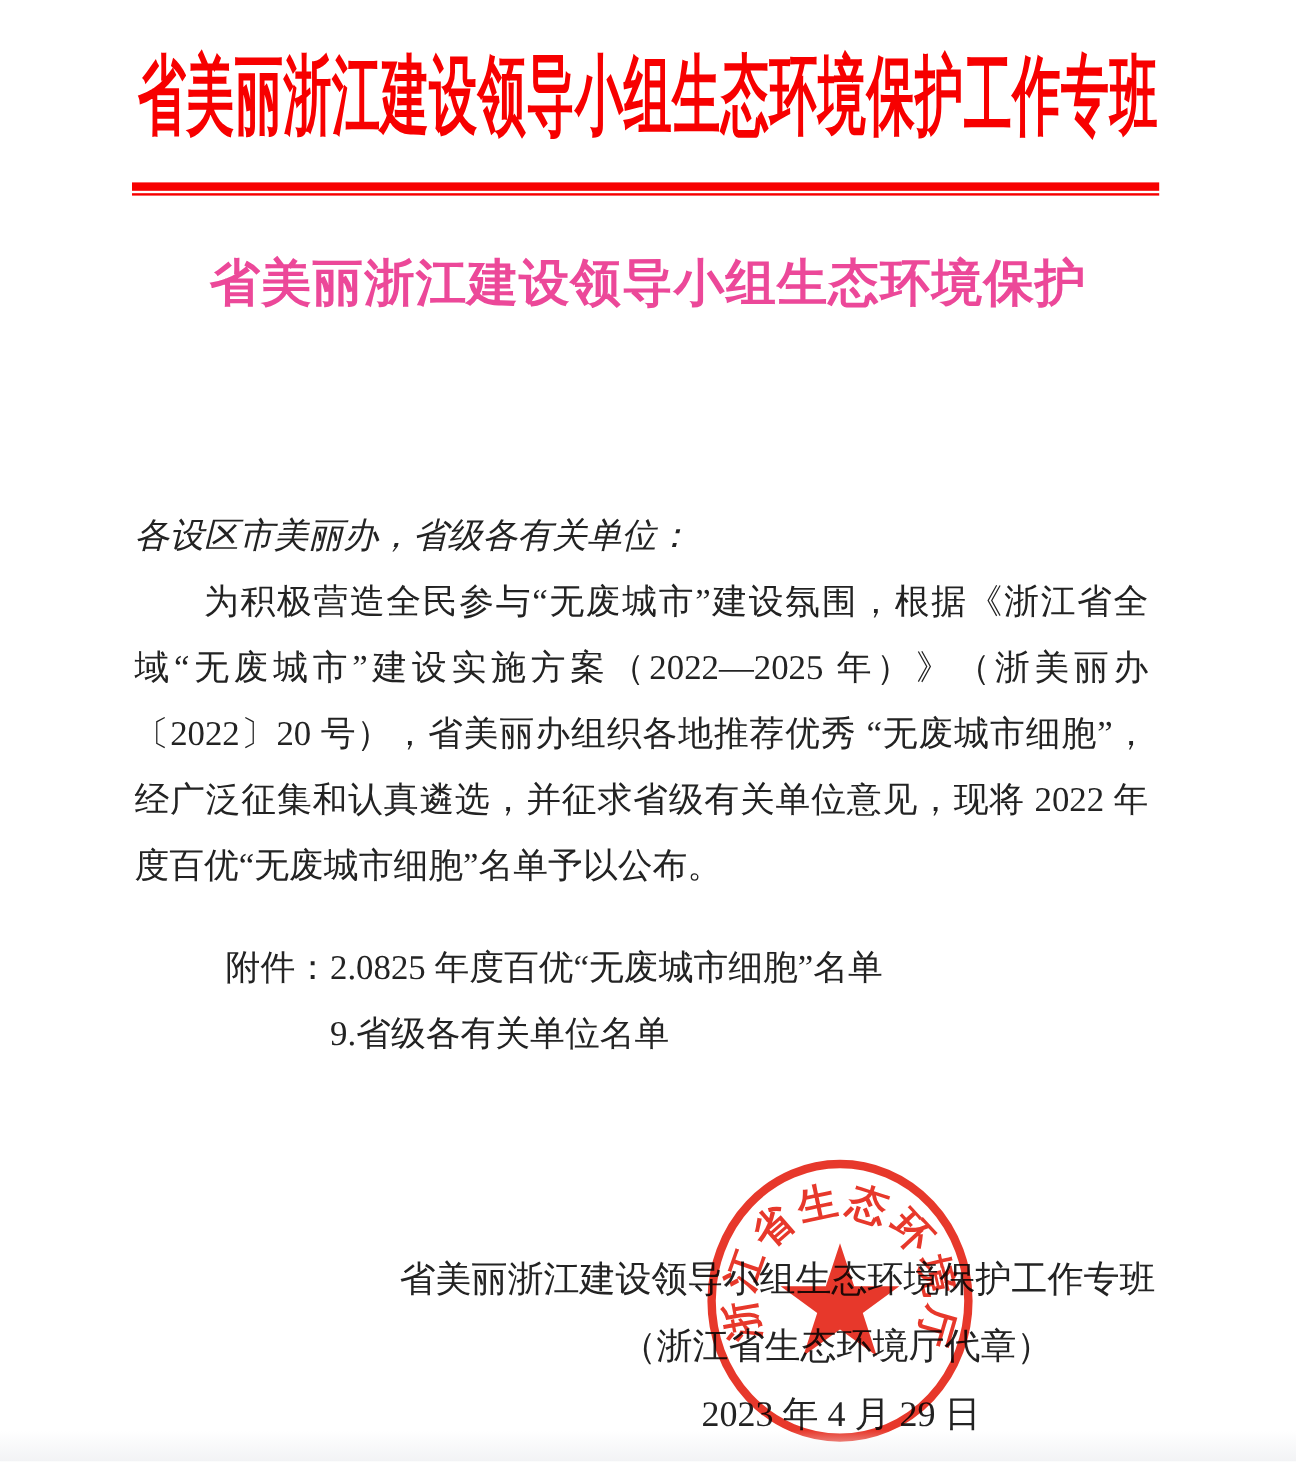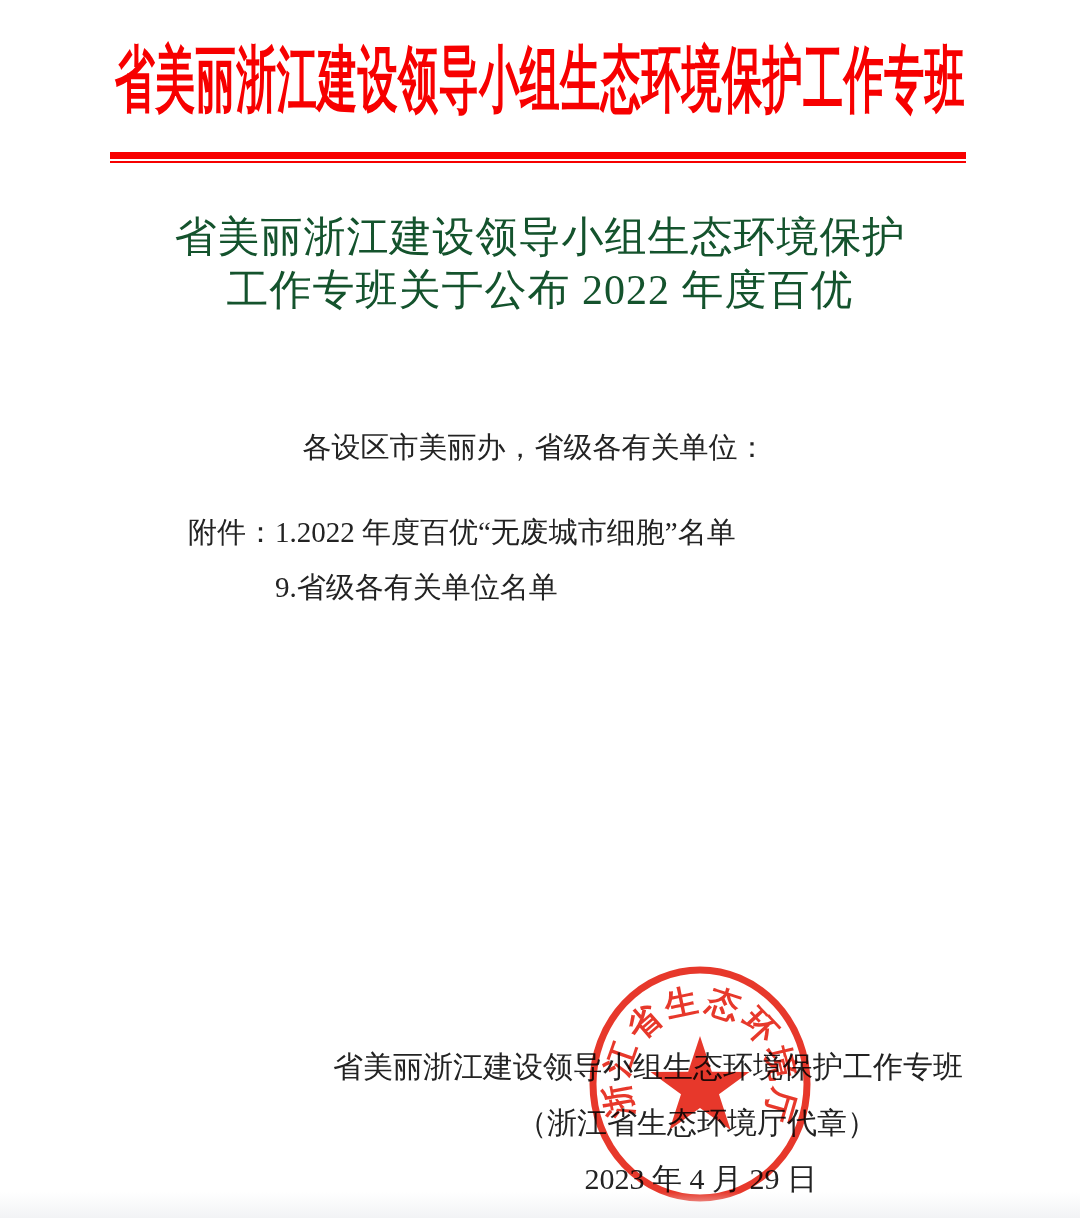--- a/index.html
+++ b/index.html
@@ -30,30 +30,30 @@
 
   
   .rule{position:absolute;left:110px;top:137px;width:856px;}
   .rule-thick{height:7px;background:var(--red);}
   .rule-thin{height:2px;background:var(--red);margin-top:2px;}
 
   
   .doc-title{
     position:absolute;left:0;right:0;top:196px;
     text-align:center;
-    font-size:42px;font-weight:400;line-height:53px;
-    letter-spacing:1px;color:#14532d;
+    font-size:42px;font-weight:700;line-height:53px;
+    letter-spacing:1px;color:#ec4899;
   }
 
   
   .body-text{
     position:absolute;left:112px;top:405px;width:845px;
     font-size:29px;line-height:55px;color:var(--ink);
   }
-  .salutation{text-align:center;}
+  .salutation{text-align:left;font-style:italic;}
   .paragraph{margin:0;text-indent:58px;text-align:justify;}
   .attachments{margin-top:30px;padding-left:76px;display:flex;}
   .att-label{white-space:nowrap;}
   .att-items{display:flex;flex-direction:column;}
 
   
   .sig{
     position:absolute;font-size:30px;line-height:55px;
     color:var(--ink);white-space:nowrap;
   }
@@ -86,29 +86,29 @@
 
   <div class="letterhead">省美丽浙江建设领导小组生态环境保护工作专班</div>
 
   <div class="rule">
     <div class="rule-thick"></div>
     <div class="rule-thin"></div>
   </div>
 
   <div class="doc-title">
     <div>省美丽浙江建设领导小组生态环境保护</div>
-    <div>工作专班关于公布 2022 年度百优</div>
   </div>
 
   <div class="body-text">
     <div class="salutation">各设区市美丽办，省级各有关单位：</div>
+    <p class="paragraph">为积极营造全民参与“无废城市”建设氛围，根据《浙江省全域“无废城市”建设实施方案（2022—2025 年）》（浙美丽办〔2022〕20 号），省美丽办组织各地推荐优秀 “无废城市细胞”，经广泛征集和认真遴选，并征求省级有关单位意见，现将 2022 年度百优“无废城市细胞”名单予以公布。</p>
     <div class="attachments">
       <span class="att-label">附件：</span>
       <span class="att-items">
-        <span class="att-item">1.2022 年度百优“无废城市细胞”名单</span>
+        <span class="att-item">2.0825 年度百优“无废城市细胞”名单</span>
         <span class="att-item">9.省级各有关单位名单</span>
       </span>
     </div>
   </div>
 
   <div class="sig sig-org">省美丽浙江建设领导小组生态环境保护工作专班</div>
   <div class="sig sig-note">（浙江省生态环境厅代章）</div>
   <div class="sig sig-date">2023 年 4 月 29 日</div>
 
   <div class="seal">

